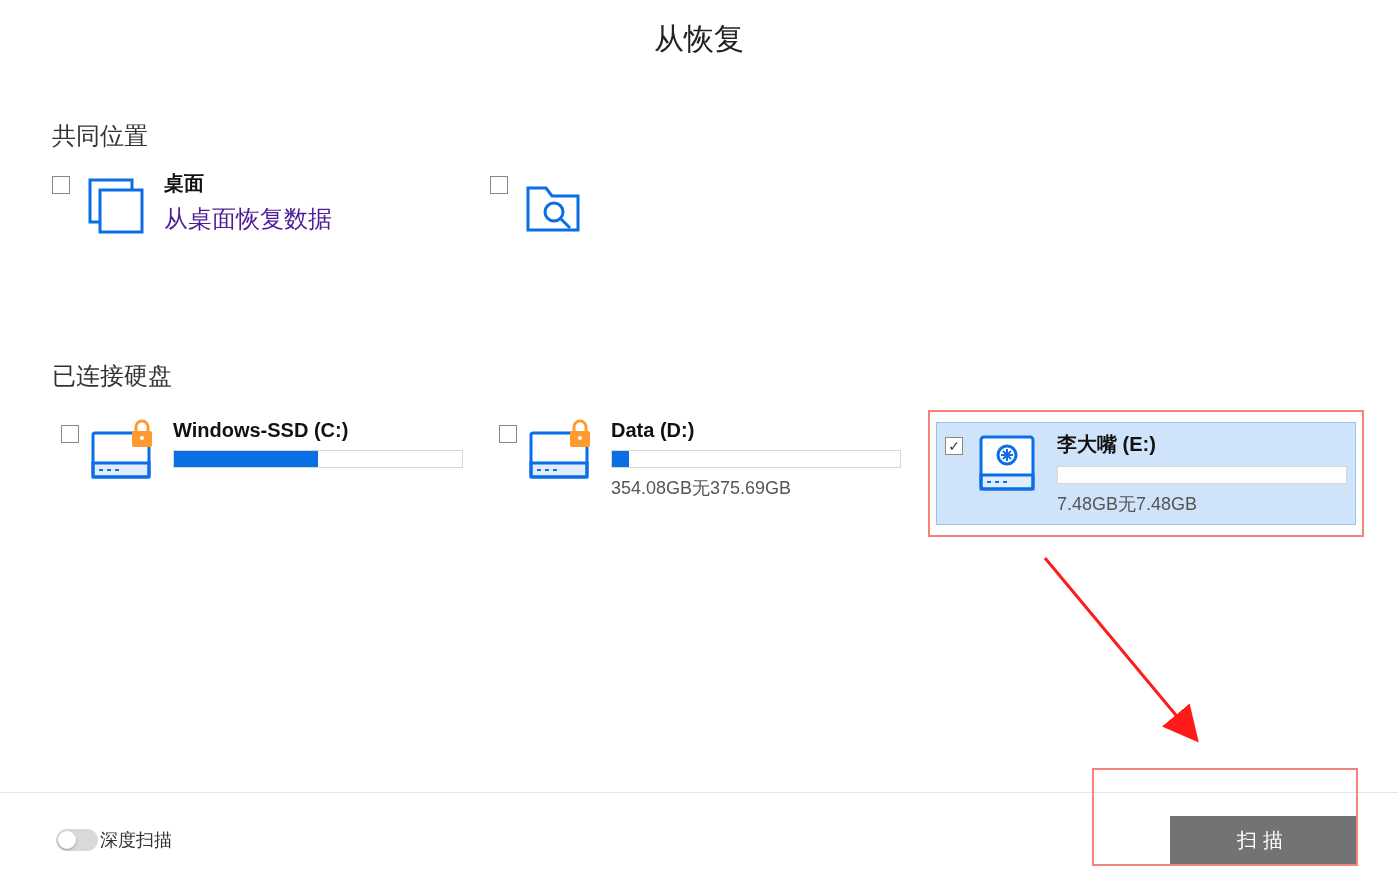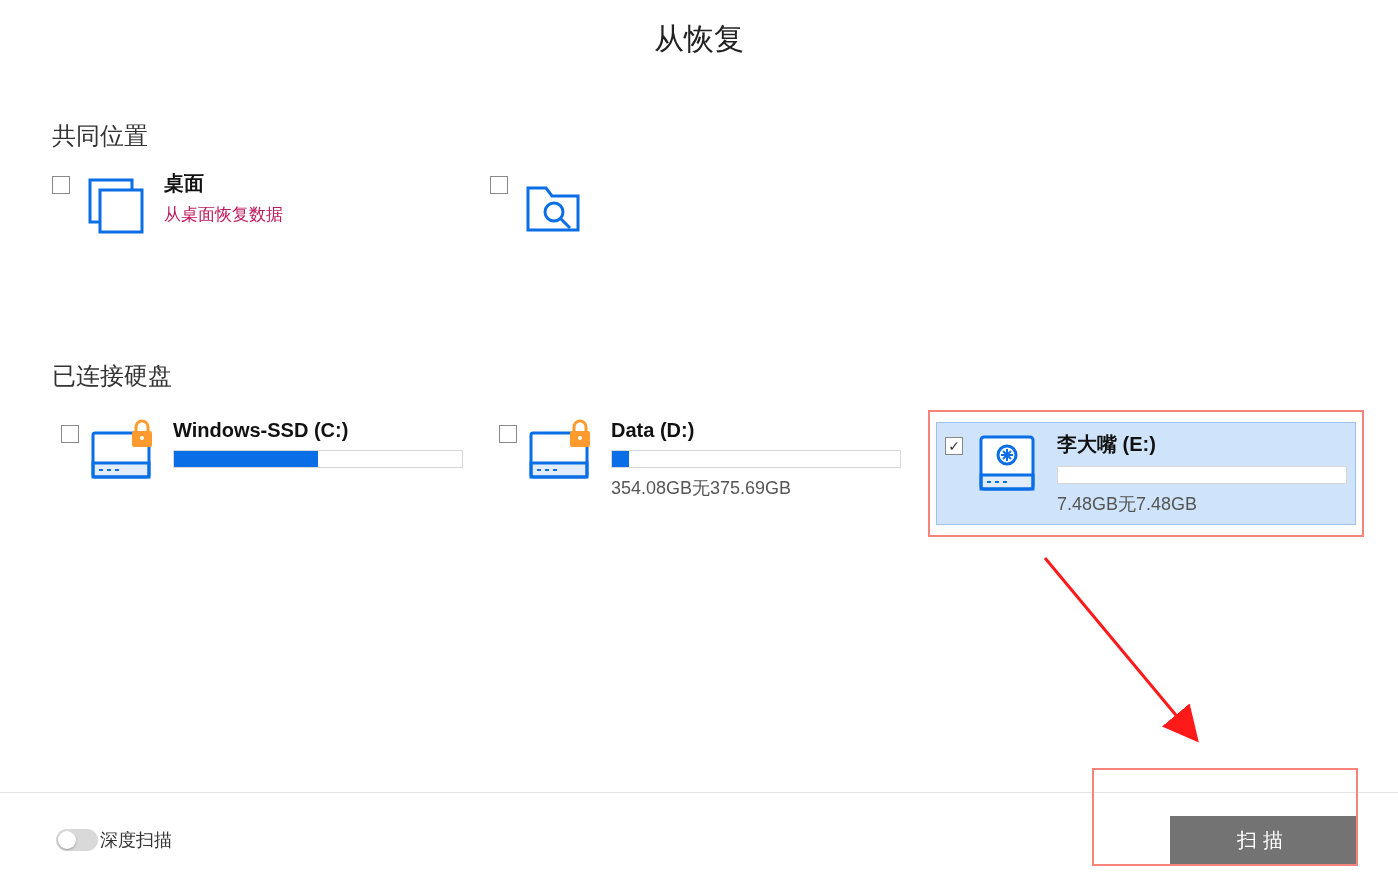--- a/index.html
+++ b/index.html
@@ -63,22 +63,22 @@
     flex-shrink: 0;
     margin-right: 14px;
   }
   .loc-text .t1 {
     font-size: 20px;
     font-weight: 700;
     color: #111;
     margin-bottom: 6px;
   }
   .loc-text .t2 {
-    font-size: 17px;
-    color: #be185d;
+    font-size: 24px;
+    color: #4c1d95;
   }
 
   .disk-cell {
     flex: 0 0 420px;
   }
   .disk-card {
     display: flex;
     align-items: flex-start;
     padding: 8px;
     border: 1px solid transparent;

